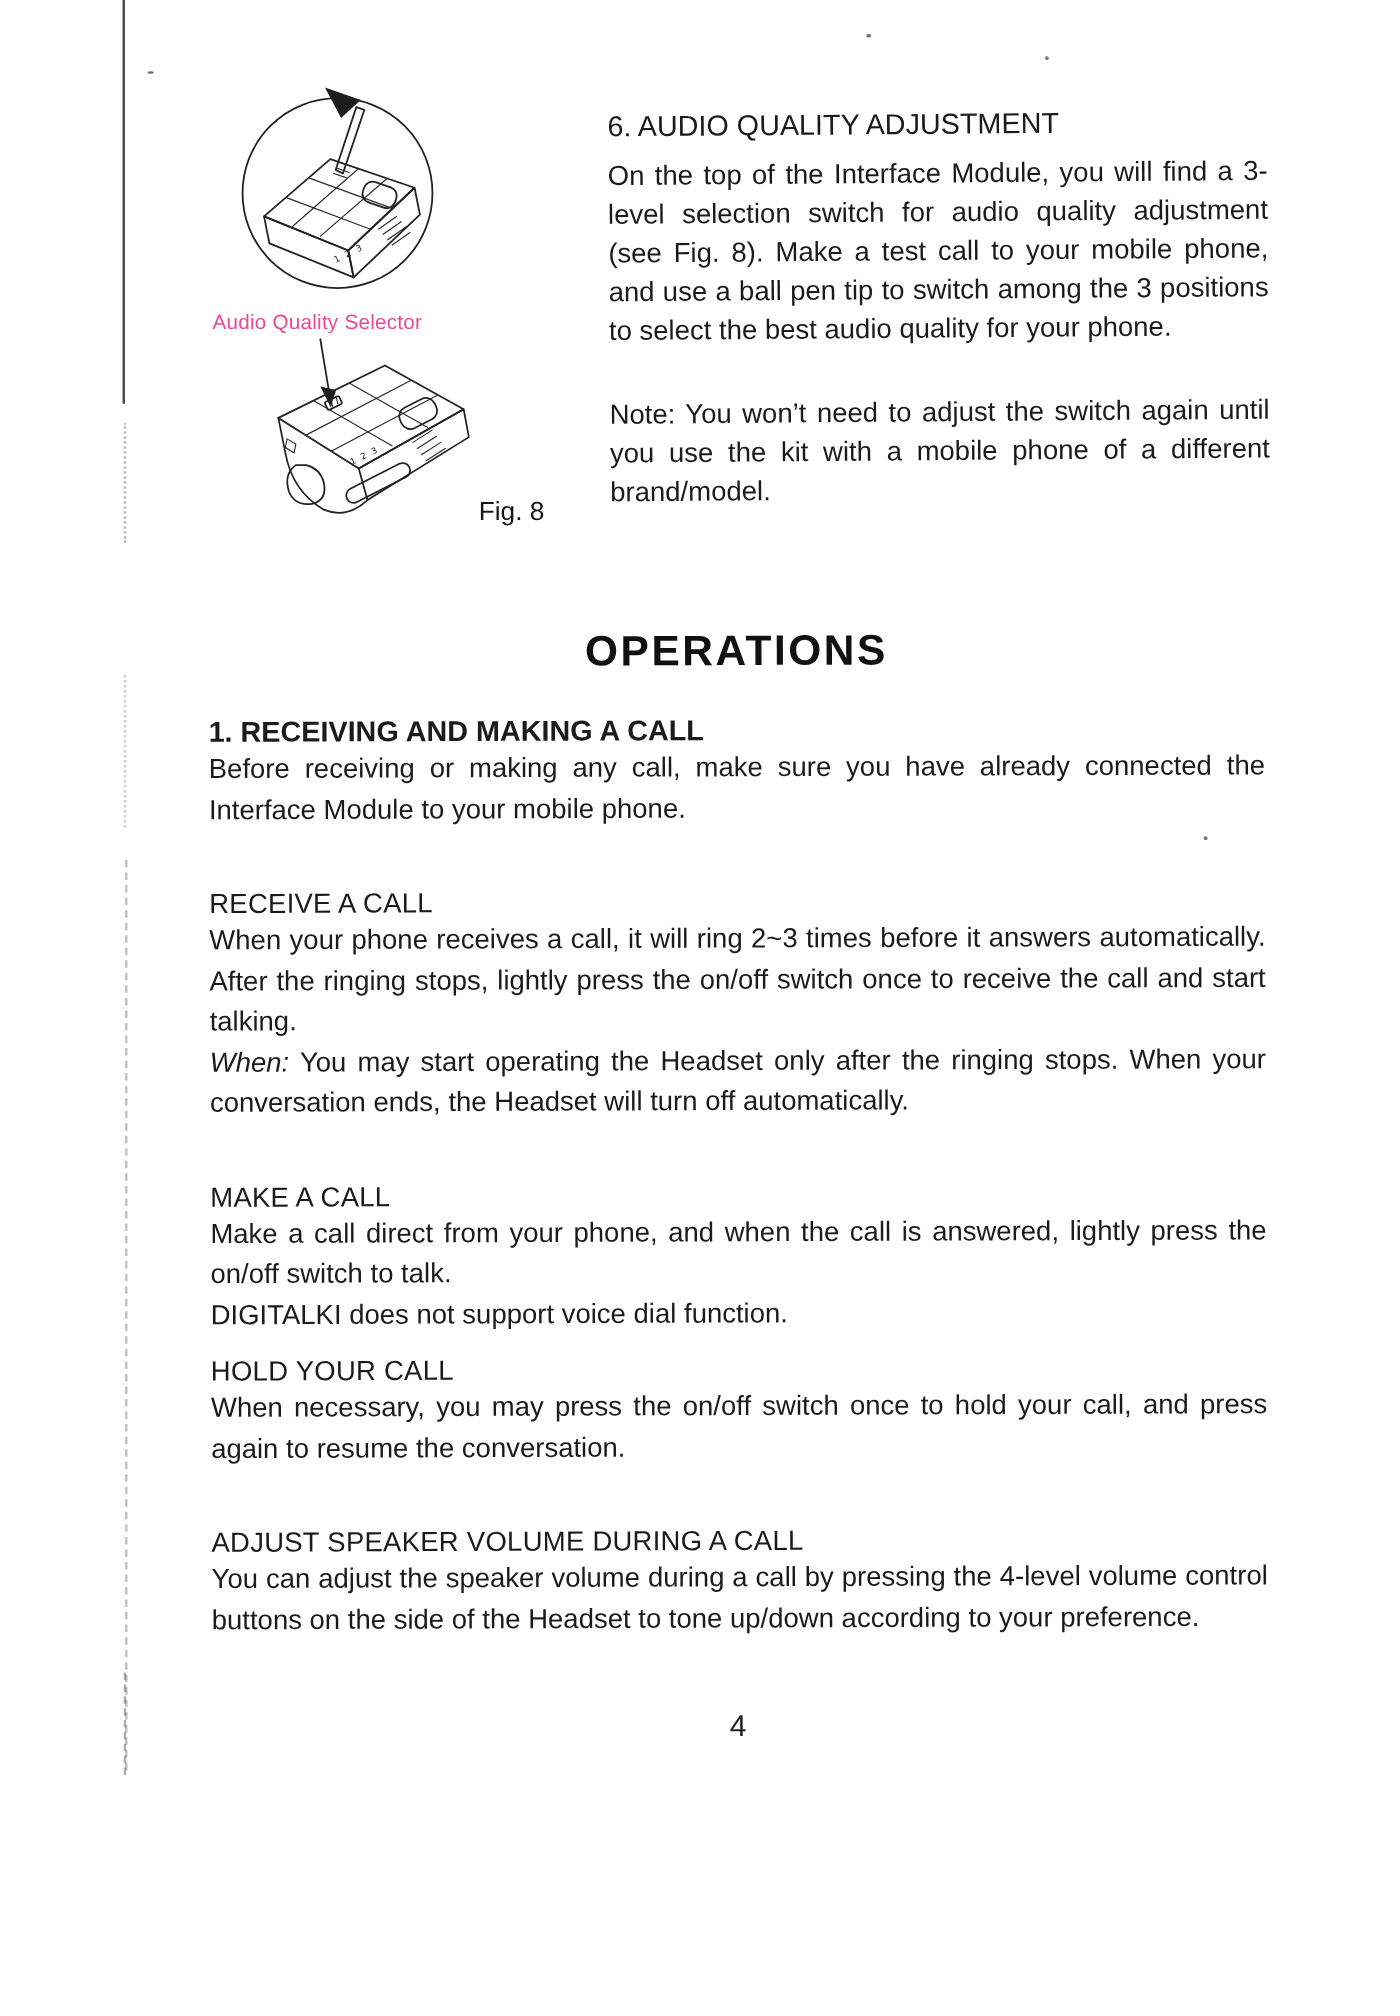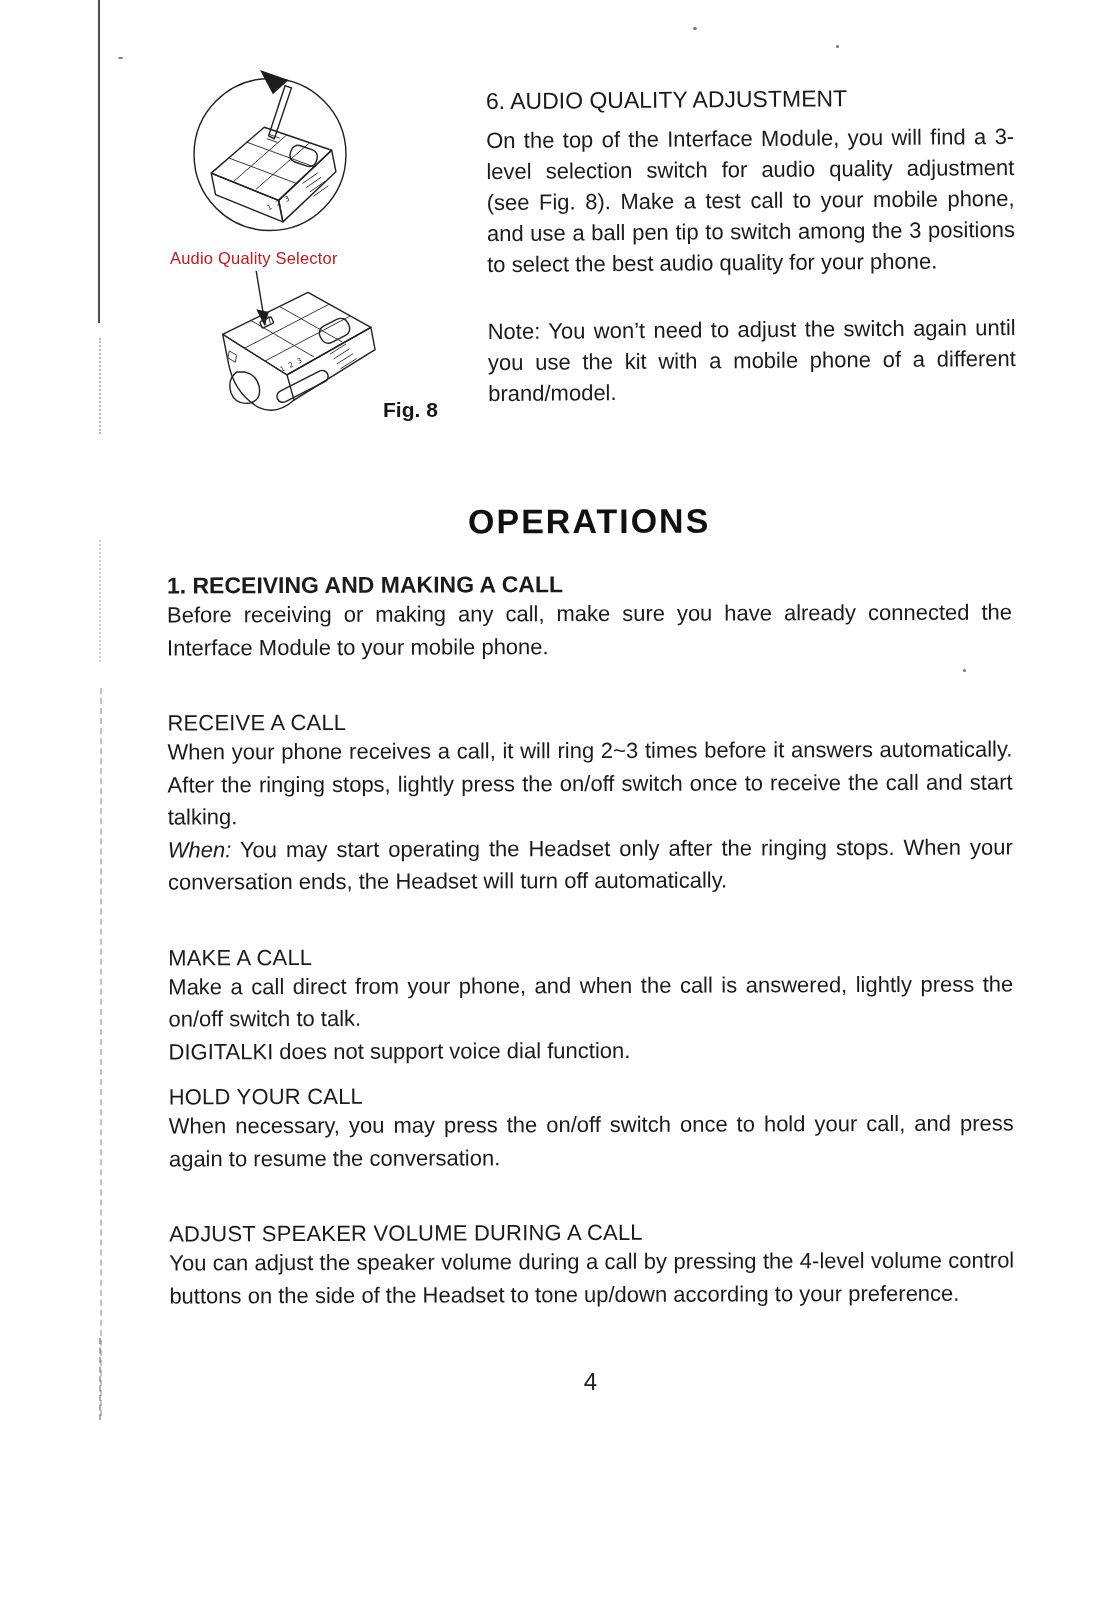--- a/index.html
+++ b/index.html
@@ -16,25 +16,25 @@
   .seg-dot1{left:99px;top:338px;height:96px;width:0;border-left:2px dotted #7a7a7a;opacity:.5;}
   .seg-dot2{left:99px;top:540px;height:122px;width:0;border-left:2px dotted #8a8a8a;opacity:.4;}
   .seg-dash1{left:100px;top:688px;height:728px;width:0;border-left:2px dashed #6f6f6f;opacity:.42;}
   .seg-dash2{left:99px;top:1338px;height:82px;width:0;border-left:2px dashed #606060;opacity:.5;}
   .speck{position:absolute;background:#3a3a3a;border-radius:50%;opacity:.7;pointer-events:none;}
   
   .figA{position:absolute;left:184px;top:64px;}
   .figB{position:absolute;left:196px;top:270px;}
   .fig-label{
     position:absolute;left:170px;top:249px;width:220px;
-    font-size:16.5px;letter-spacing:.2px;color:#b91c1c;
+    font-size:16.5px;letter-spacing:.2px;color:#ec4899;
   }
   .fig-caption{
     position:absolute;left:383px;top:398px;
-    font-size:21px;font-weight:700;color:#161616;
+    font-size:21px;font-weight:400;color:#161616;
   }
   
   .col-right{
     position:absolute;left:487px;top:86px;width:528px;
     transform:rotate(-0.45deg);
   }
   .col-right .title{font-size:23px;margin:0 0 10px 0;font-weight:400;}
   .col-right p{margin:0;font-size:22px;line-height:31px;text-align:justify;text-align-last:left;}
   .col-right .note-para{margin-top:36px;}
   

